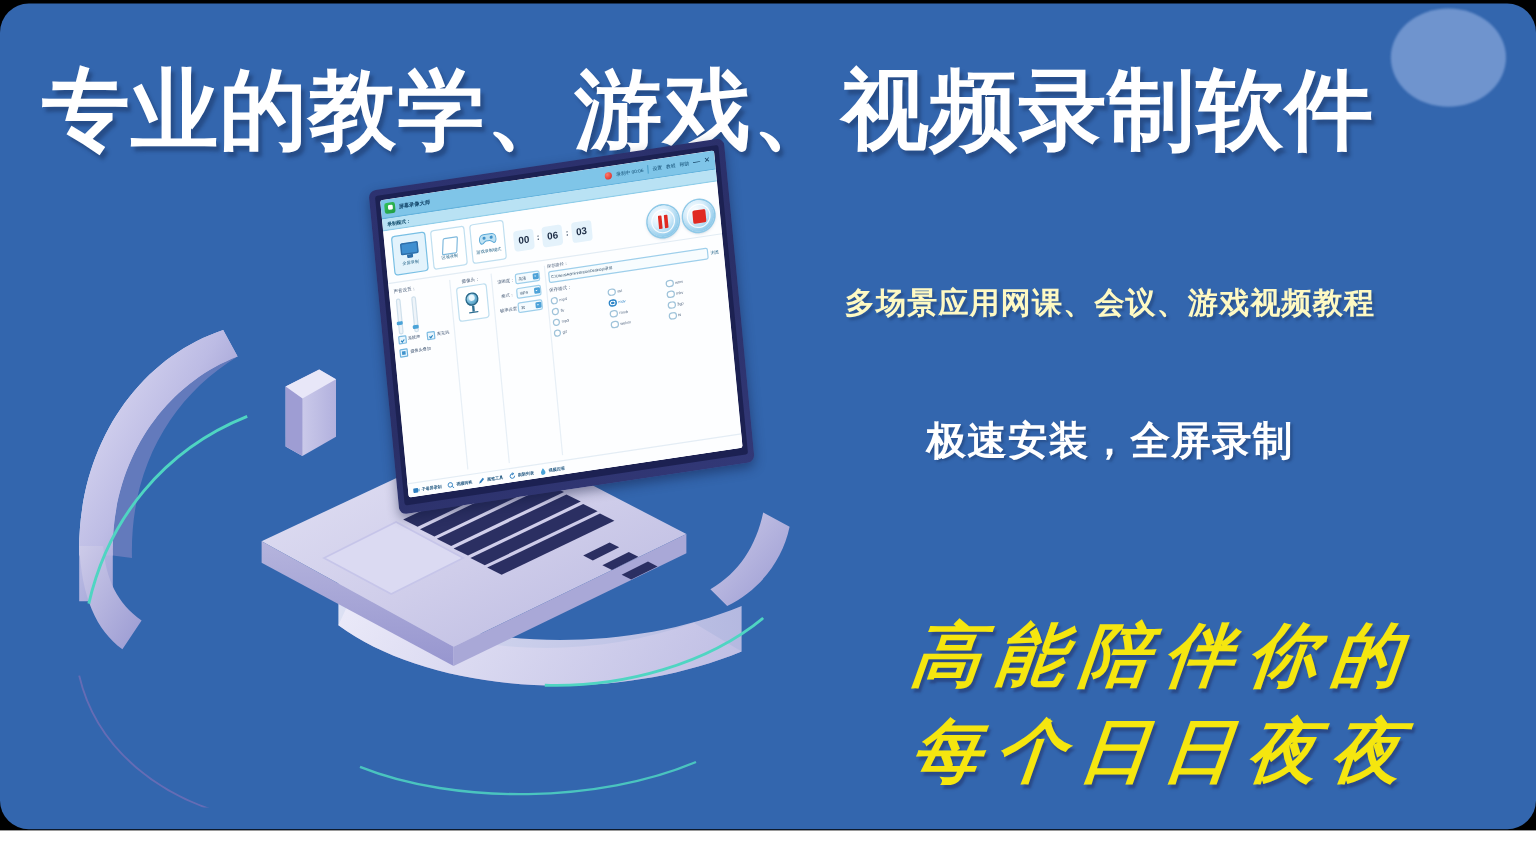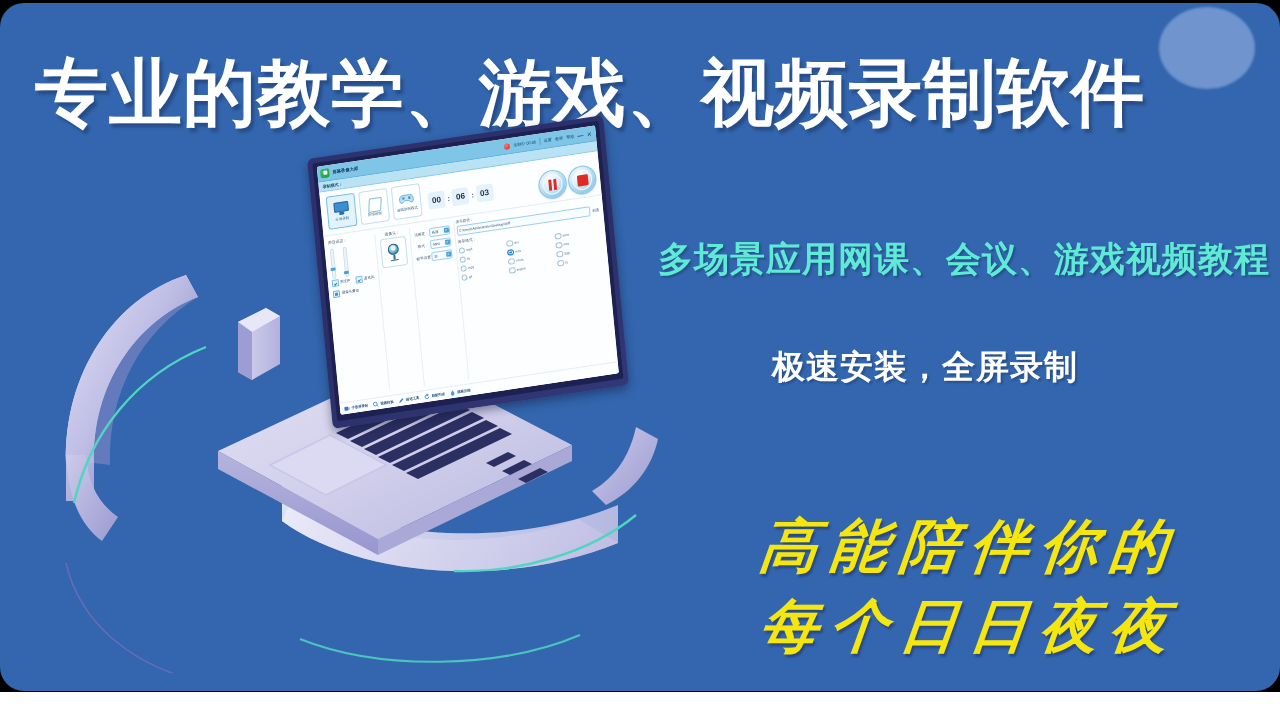--- a/index.html
+++ b/index.html
@@ -42,22 +42,22 @@
     font-weight:bold;
     color:#ffffff;
     letter-spacing:1px;
     text-shadow:3px 4px 3px rgba(20,40,80,.40);
     white-space:nowrap;
     font-family:"DejaVu Sans","Liberation Sans",sans-serif;
   }
   
   .sub1{
     position:absolute;left:580px;top:233px;width:690px;
-    text-align:right;
-    font-size:35px;font-weight:bold;color:#5eead4;
+    text-align:center;
+    font-size:25px;font-weight:bold;color:#fef9c3;
     letter-spacing:1px;white-space:nowrap;
     text-shadow:2px 2px 2px rgba(20,40,80,.35);
     font-family:"DejaVu Sans","Liberation Sans",sans-serif;
   }
   .sub2{
     position:absolute;left:580px;top:342px;width:690px;
     text-align:center;
     font-size:33px;font-weight:bold;color:#ffffff;
     letter-spacing:1px;white-space:nowrap;
     text-shadow:2px 2px 2px rgba(20,40,80,.35);

